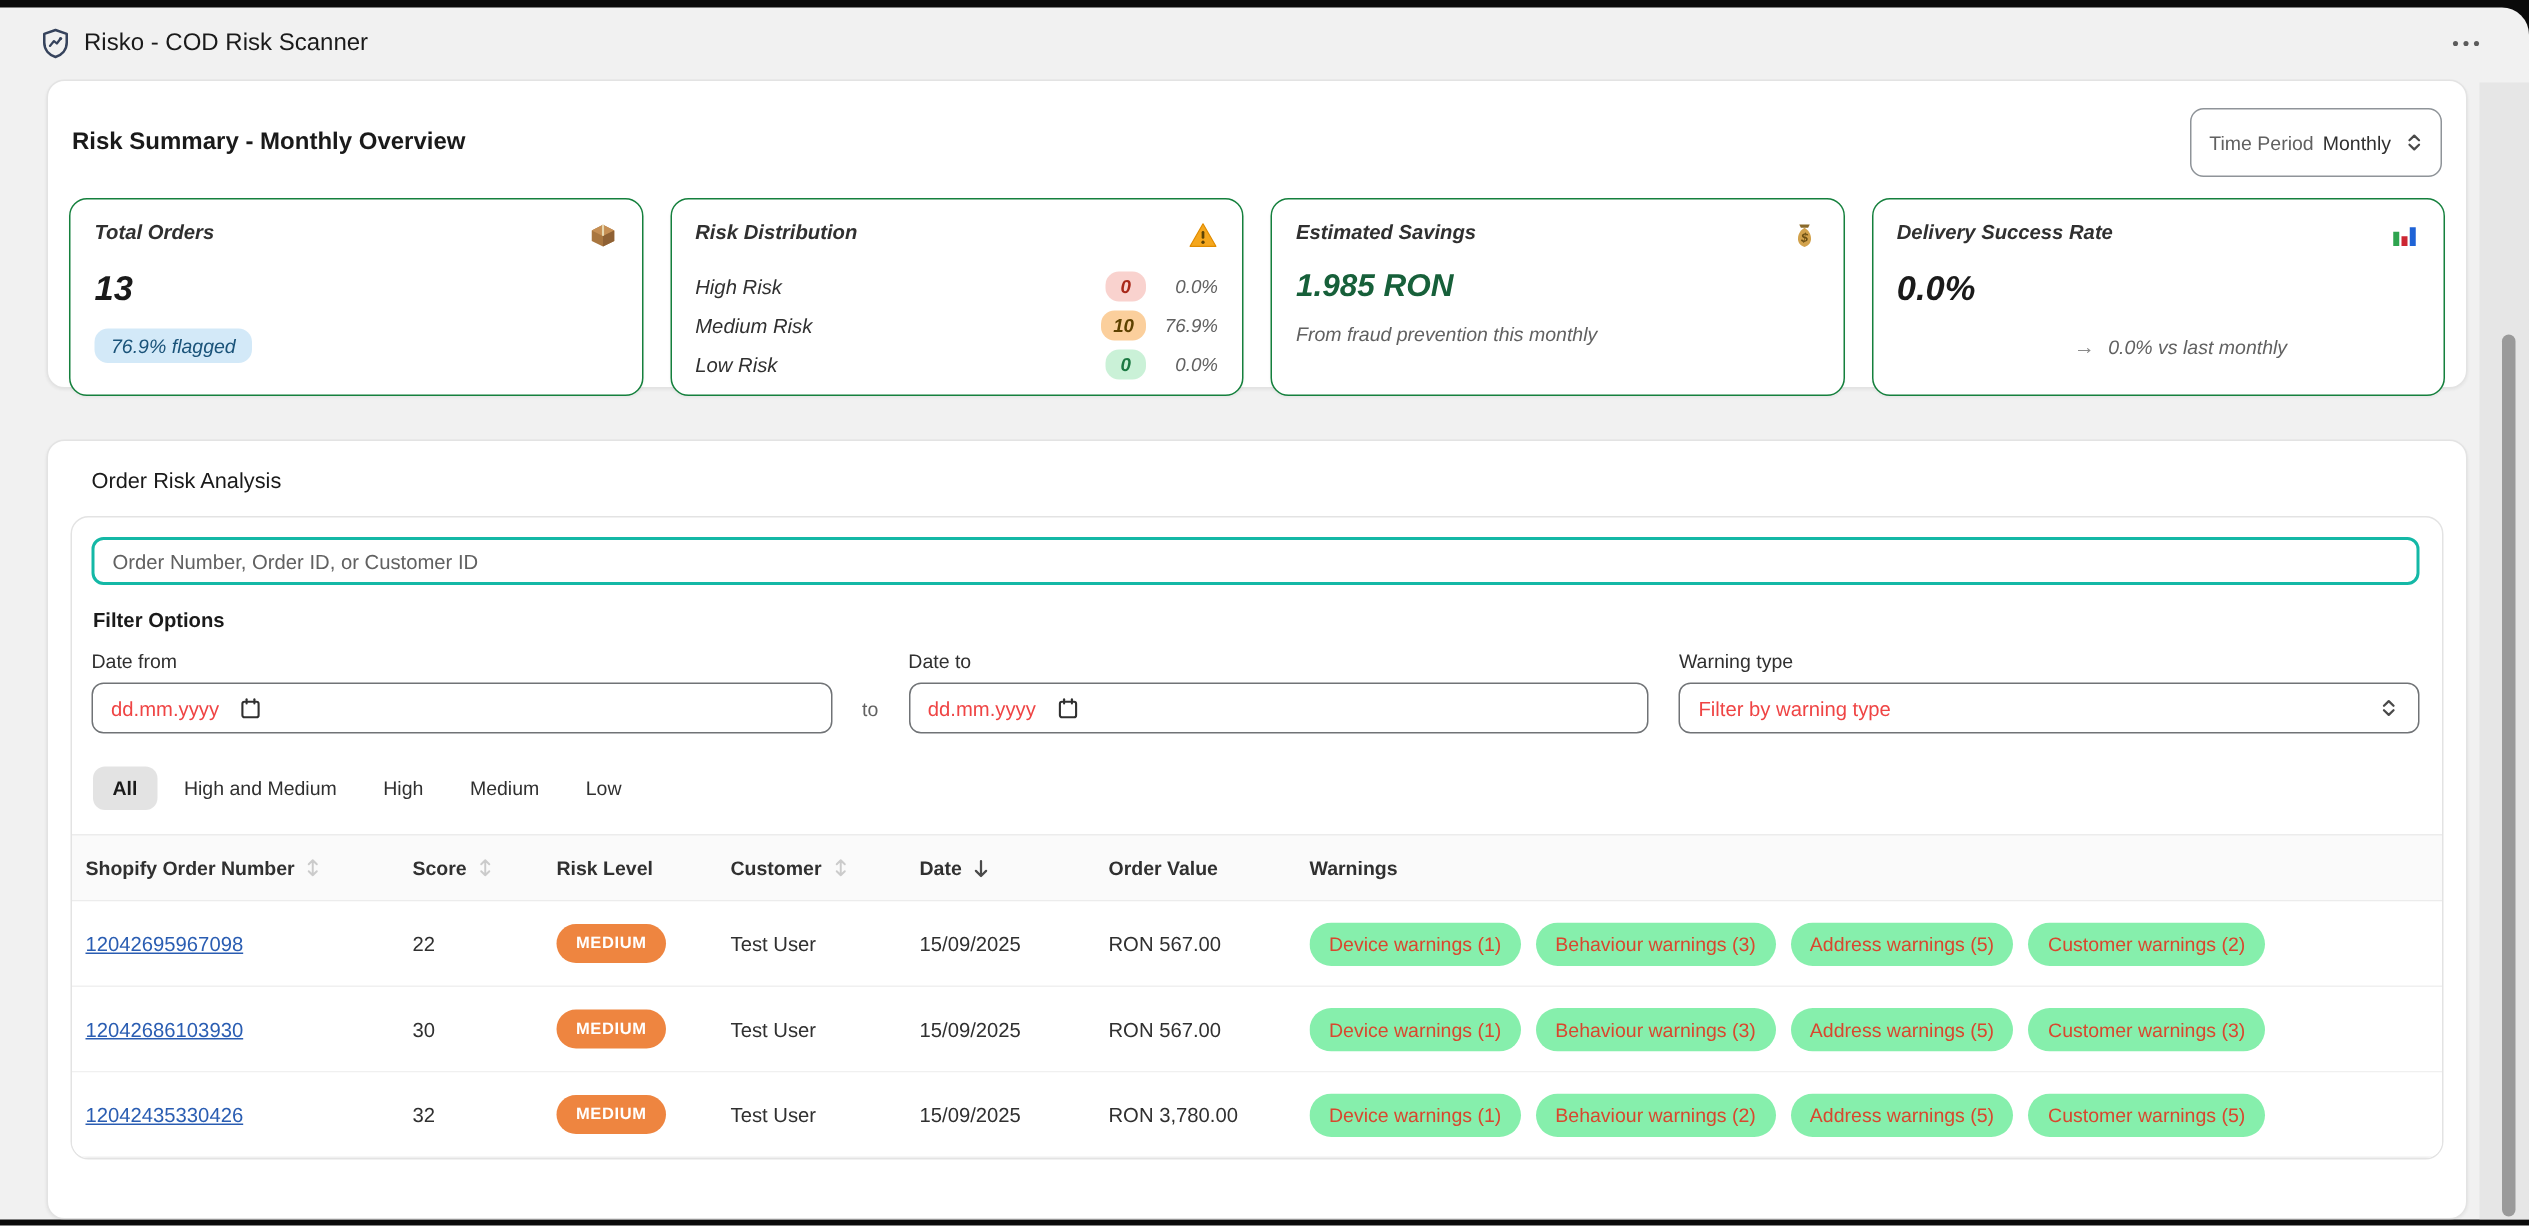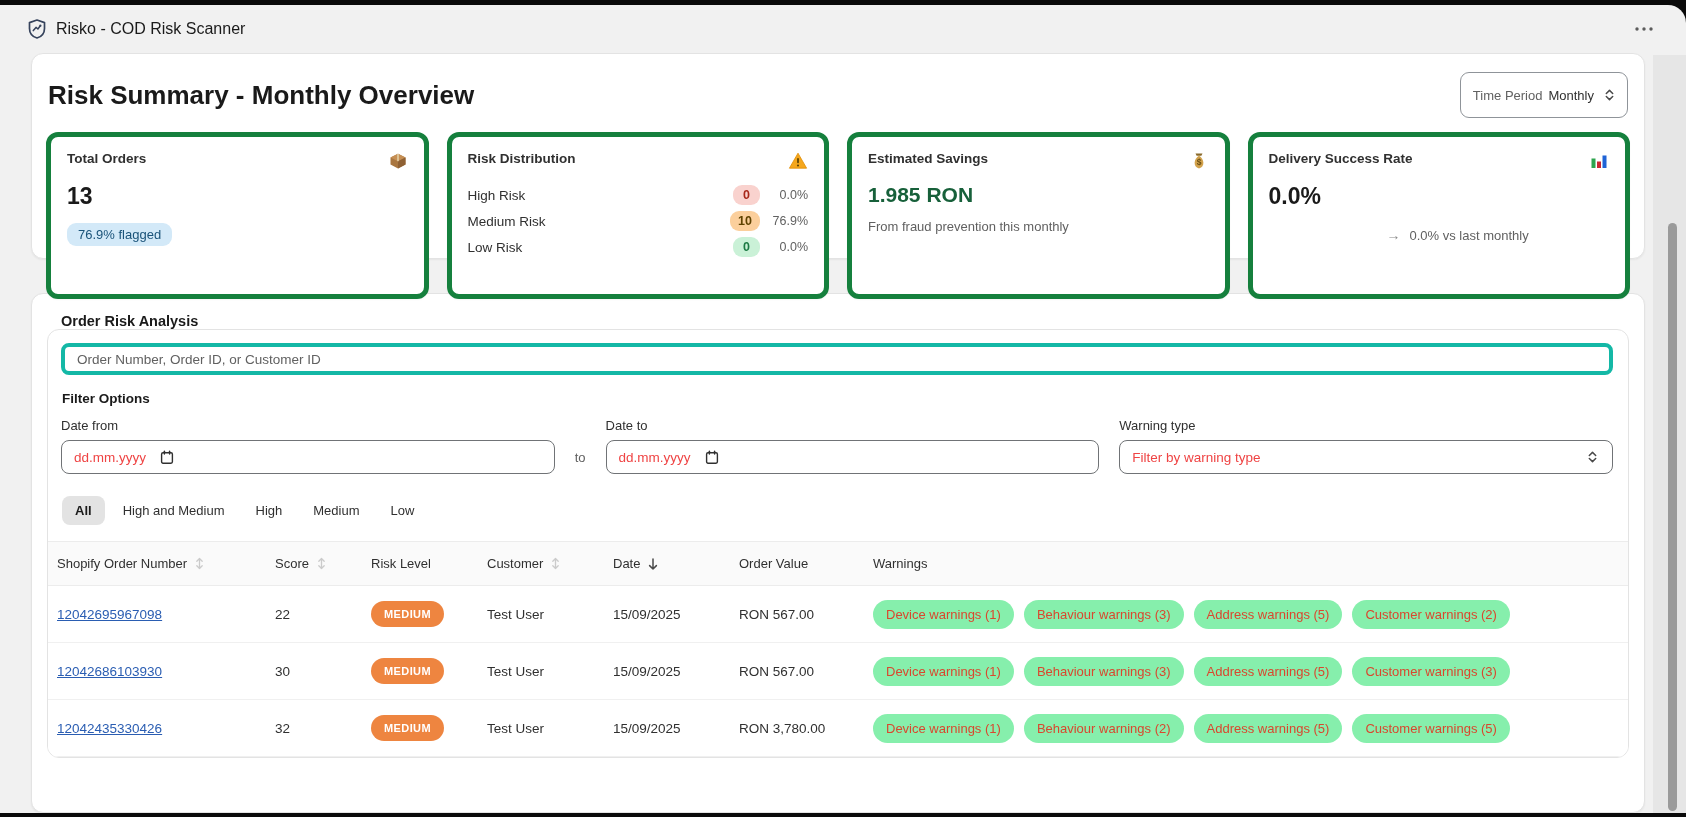--- a/index.html
+++ b/index.html
@@ -21,30 +21,30 @@
 
   
   .content { position:absolute; top:48px; left:31px; width:1614px; }
 
   .card { background:#fff; border:1px solid #e3e3e3; border-radius:12px;
           box-shadow:0 1px 2px rgba(26,26,26,.06); }
 
   
   .summary-card { padding:14px; height:206px; }
   .summary-head { display:flex; justify-content:space-between; align-items:center; padding:4px 2px 14px 2px; }
-  .summary-title { font-size:26px; font-weight:700; color:#1a1a1a; }
+  .summary-title { font-size:16px; font-weight:700; color:#1a1a1a; }
   .time-select { display:flex; align-items:center; gap:6px; height:46px; padding:0 10px 0 12px;
                  border:1px solid #8f9499; border-radius:9px; background:#fff; cursor:pointer; font-size:13px; }
   .time-select .tp-label { color:#616161; }
   .time-select .tp-value { color:#303030; }
   .time-select svg { margin-left:2px; }
 
   .stats-row { display:flex; gap:18px; }
-  .stat-card { flex:1; height:167px; padding:14px 16px; border:5px solid #15803d; border-radius:12px;
-               background:#fff; box-shadow:0 1px 2px rgba(26,26,26,.04); position:relative; }
+  .stat-card { flex:1; height:132px; padding:14px 16px; border:1px solid #15803d; border-radius:12px;
+               background:#fff; box-shadow:0 1px 2px rgba(26,26,26,.04); position:relative;font-style:italic; }
   .stat-head { display:flex; justify-content:space-between; align-items:flex-start; }
   .stat-label { font-size:13.5px; font-weight:600; color:#303030; }
   .stat-value { font-size:23px; font-weight:700; color:#1a1a1a; margin-top:12px; }
   .stat-value.green { color:#17603a; font-size:21px; }
   .stat-sub { font-size:13px; color:#616161; margin-top:12px; }
   .flag-badge { display:inline-block; margin-top:13px; background:#d3e9f8; color:#1a5379;
                 font-size:13px; padding:4px 11px; border-radius:9px; }
 
   .risk-rows { margin-top:11px; }
   .risk-row { display:flex; align-items:center; height:26px; font-size:13.5px; }
@@ -55,26 +55,26 @@
   .pill-medium { background:#fbcf9c; color:#5e4200; }
   .pill-low { background:#caf1d7; color:#1d7a44; }
   .risk-row .rpct { width:48px; text-align:right; font-size:12.5px; color:#616161; }
 
   .delivery-compare { margin-top:17px; padding-left:118px; display:flex; align-items:center; gap:9px;
                       font-size:13px; color:#616161; }
   .delivery-compare .arrow { font-size:14px; color:#8a8a8a; }
 
   
   .analysis-card { margin-top:34px; padding:15px 15px 0 15px; height:520px; overflow:hidden; }
-  .analysis-title { font-size:14.5px; font-weight:700; color:#1a1a1a; margin:4px 0 0 14px; }
+  .analysis-title { font-size:14.5px; font-weight:400; color:#1a1a1a; margin:4px 0 15px 14px; }
   .panel { border:1px solid #e3e3e3; border-radius:12px; background:#fff; overflow:hidden; }
   .panel-pad { padding:13px 15px 0 13px; }
 
   .search-input { width:100%; height:32px; border:1px solid #6f7control3; border-radius:8px; }
-  input.search-input { border:4px solid #14b8a6; border-radius:8px; padding:0 12px; font-size:13.5px;
+  input.search-input { border:2px solid #14b8a6; border-radius:8px; padding:0 12px; font-size:13.5px;
                        font-family:"Liberation Sans", sans-serif; color:#303030; outline:none; background:#fff; }
   input.search-input::placeholder { color:#616161; opacity:1; }
 
   .filter-heading { font-size:13.5px; font-weight:700; color:#1a1a1a; margin:16px 0 12px 1px; }
   .filter-row { display:flex; gap:20px; align-items:flex-end; }
   .filter-field { flex:1; }
   .filter-label { font-size:13px; color:#303030; margin-bottom:7px; }
   .fake-input { height:34px; border:1px solid #707376; border-radius:8px; background:#fff;
                 display:flex; align-items:center; padding:0 12px; font-size:13.5px; color:#ef4444;
                 cursor:text; }
@@ -85,21 +85,21 @@
   .tabs-row { display:flex; align-items:center; gap:5px; margin:22px 0 0 1px; }
   .tab { border:none; background:transparent; font-family:"Liberation Sans", sans-serif; font-size:13px;
          color:#303030; padding:7px 13px; border-radius:8px; cursor:pointer; }
   .tab.active { background:#e3e3e3; font-weight:700; color:#1a1a1a; }
 
   
   .table { margin:16px -15px 0 -13px; }
   .tgrid { display:grid; grid-template-columns:218px 96px 116px 126px 126px 134px 1fr;
            align-items:center; padding:0 16px 0 22px; }
   .thead { height:45px; background:#fafafa; border-top:1px solid #ececec; border-bottom:1px solid #ececec; }
-  .th { display:flex; align-items:center; gap:7px; font-size:13px; font-weight:400; color:#303030; cursor:pointer; }
+  .th { display:flex; align-items:center; gap:7px; font-size:13px; font-weight:700; color:#303030; cursor:pointer; }
   .tr { height:57px; background:#fff; border-bottom:1px solid #f0f0f0; }
   .td { font-size:13.5px; color:#303030; }
   .order-link { font-size:13.5px; color:#2a5db2; text-decoration:underline; cursor:pointer; }
   .risk-pill { display:inline-block; background:#ee8540; color:#fff; font-size:11px; font-weight:700;
                letter-spacing:.4px; padding:7px 13px; border-radius:999px; }
   .warnings-cell { display:flex; align-items:center; gap:10px; flex-wrap:nowrap; overflow:hidden; }
   .warn-badge { background:#86efac; color:#d9472e; font-size:13px; padding:7px 13px;
                 border-radius:999px; white-space:nowrap; }
 </style>
 </head>

